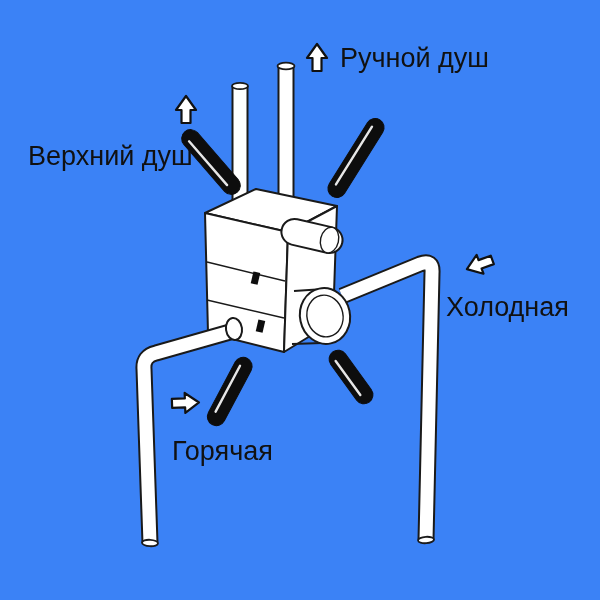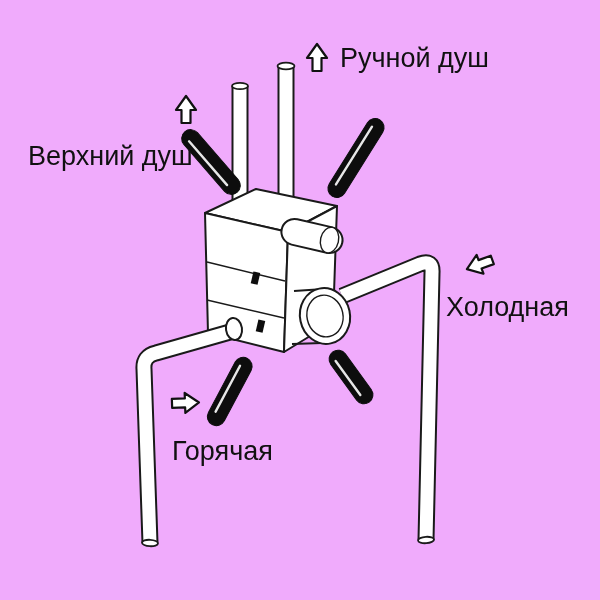--- a/index.html
+++ b/index.html
@@ -1,16 +1,16 @@
 <!DOCTYPE html>
 <html><head>
 <meta charset="utf-8">
 <style>
   html,body{margin:0;padding:0;background:#ffffff;}
-  .stage{position:relative;width:600px;height:600px;background:#f0abfc;overflow:hidden;
+  .stage{position:relative;width:600px;height:600px;background:#3b82f6;overflow:hidden;
          font-family:"Liberation Sans", sans-serif;}
   svg{display:block;}
   .pipe-outer{fill:none;stroke:#1a1a1a;stroke-width:17;stroke-linejoin:round;stroke-linecap:butt;}
   .pipe-inner{fill:none;stroke:#ffffff;stroke-width:13;stroke-linejoin:round;stroke-linecap:butt;}
   .pipe-end{fill:#ffffff;stroke:#1a1a1a;stroke-width:1.8;}
   .face{fill:#ffffff;stroke:#1a1a1a;stroke-width:2;stroke-linejoin:round;}
   .detail-line{fill:none;stroke:#1a1a1a;stroke-width:1.4;}
   .lever{fill:#0d0d0d;stroke:#0d0d0d;stroke-width:1;}
   .lever-hl{stroke:#ffffff;stroke-width:2.4;stroke-linecap:round;fill:none;opacity:.9;}
   .port{fill:#ffffff;stroke:#1a1a1a;stroke-width:2;}

